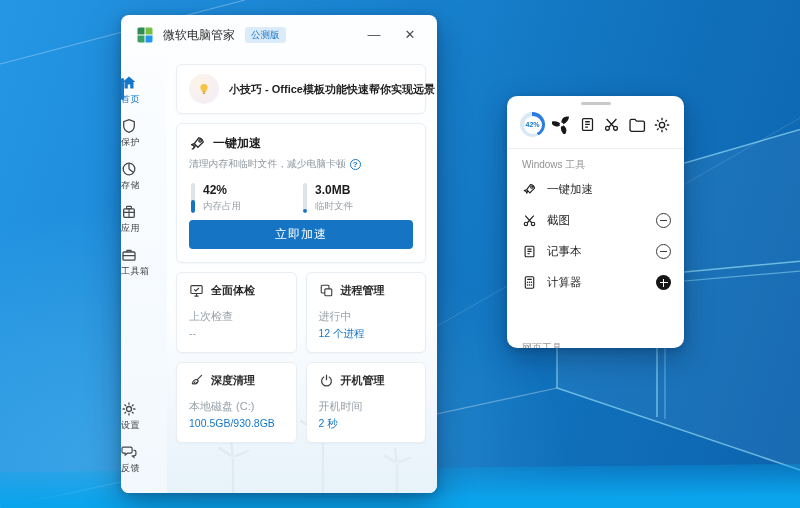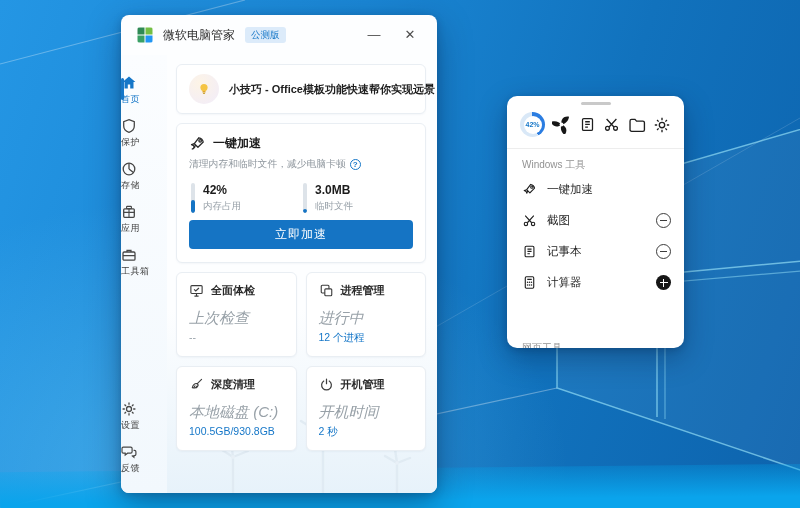--- a/index.html
+++ b/index.html
@@ -64,21 +64,21 @@
   .stat-bar { position:relative; width:4px; height:30px; border-radius:2px; background:#dde3e9; overflow:hidden; }
   .stat-fill { position:absolute; bottom:0; left:0; width:100%; background:#1574c4; border-radius:2px; }
   .stat-val { font-size:12px; font-weight:bold; color:#1c1c1c; }
   .stat-lbl { font-size:9.5px; color:#97a0a8; margin-top:3px; }
   .boost-btn { margin-top:7px; width:100%; height:29px; background:#1574c4; border:none; border-radius:4px;
     color:#fff; font-size:12px; letter-spacing:1px; cursor:pointer; font-family:inherit; }
 
   .grid { display:grid; grid-template-columns:1fr 1fr; gap:9px; }
   .gcard { padding:10px 12px 11px; }
   .gcard-head { display:flex; align-items:flex-start; gap:7px; font-size:11px; font-weight:bold; color:#2a2a2a; }
-  .gcard-cap { margin-top:11px; font-size:15px; color:#98a1a8;font-style:italic; }
+  .gcard-cap { margin-top:11px; font-size:11px; color:#98a1a8; }
   .gcard-val { margin-top:3px; font-size:10.5px; color:#1677c8; }
   .gcard-val.muted { color:#9aa3ab; }
 
   
   .panel { position:absolute; left:507px; top:96px; width:177px; height:252px; background:#ffffff;
     border-radius:10px; overflow:hidden; box-shadow:0 10px 28px rgba(0,25,60,.35), 0 2px 6px rgba(0,25,60,.2); }
   .panel-handle { position:absolute; left:50%; top:6px; width:30px; height:3px; margin-left:-15px;
     border-radius:2px; background:#c9c9c9; }
   .panel-icons { display:flex; align-items:center; justify-content:space-between; padding:16px 13px 8px; }
   .ring { position:relative; width:25px; height:25px; border-radius:50%; display:flex; align-items:center; justify-content:center; }

